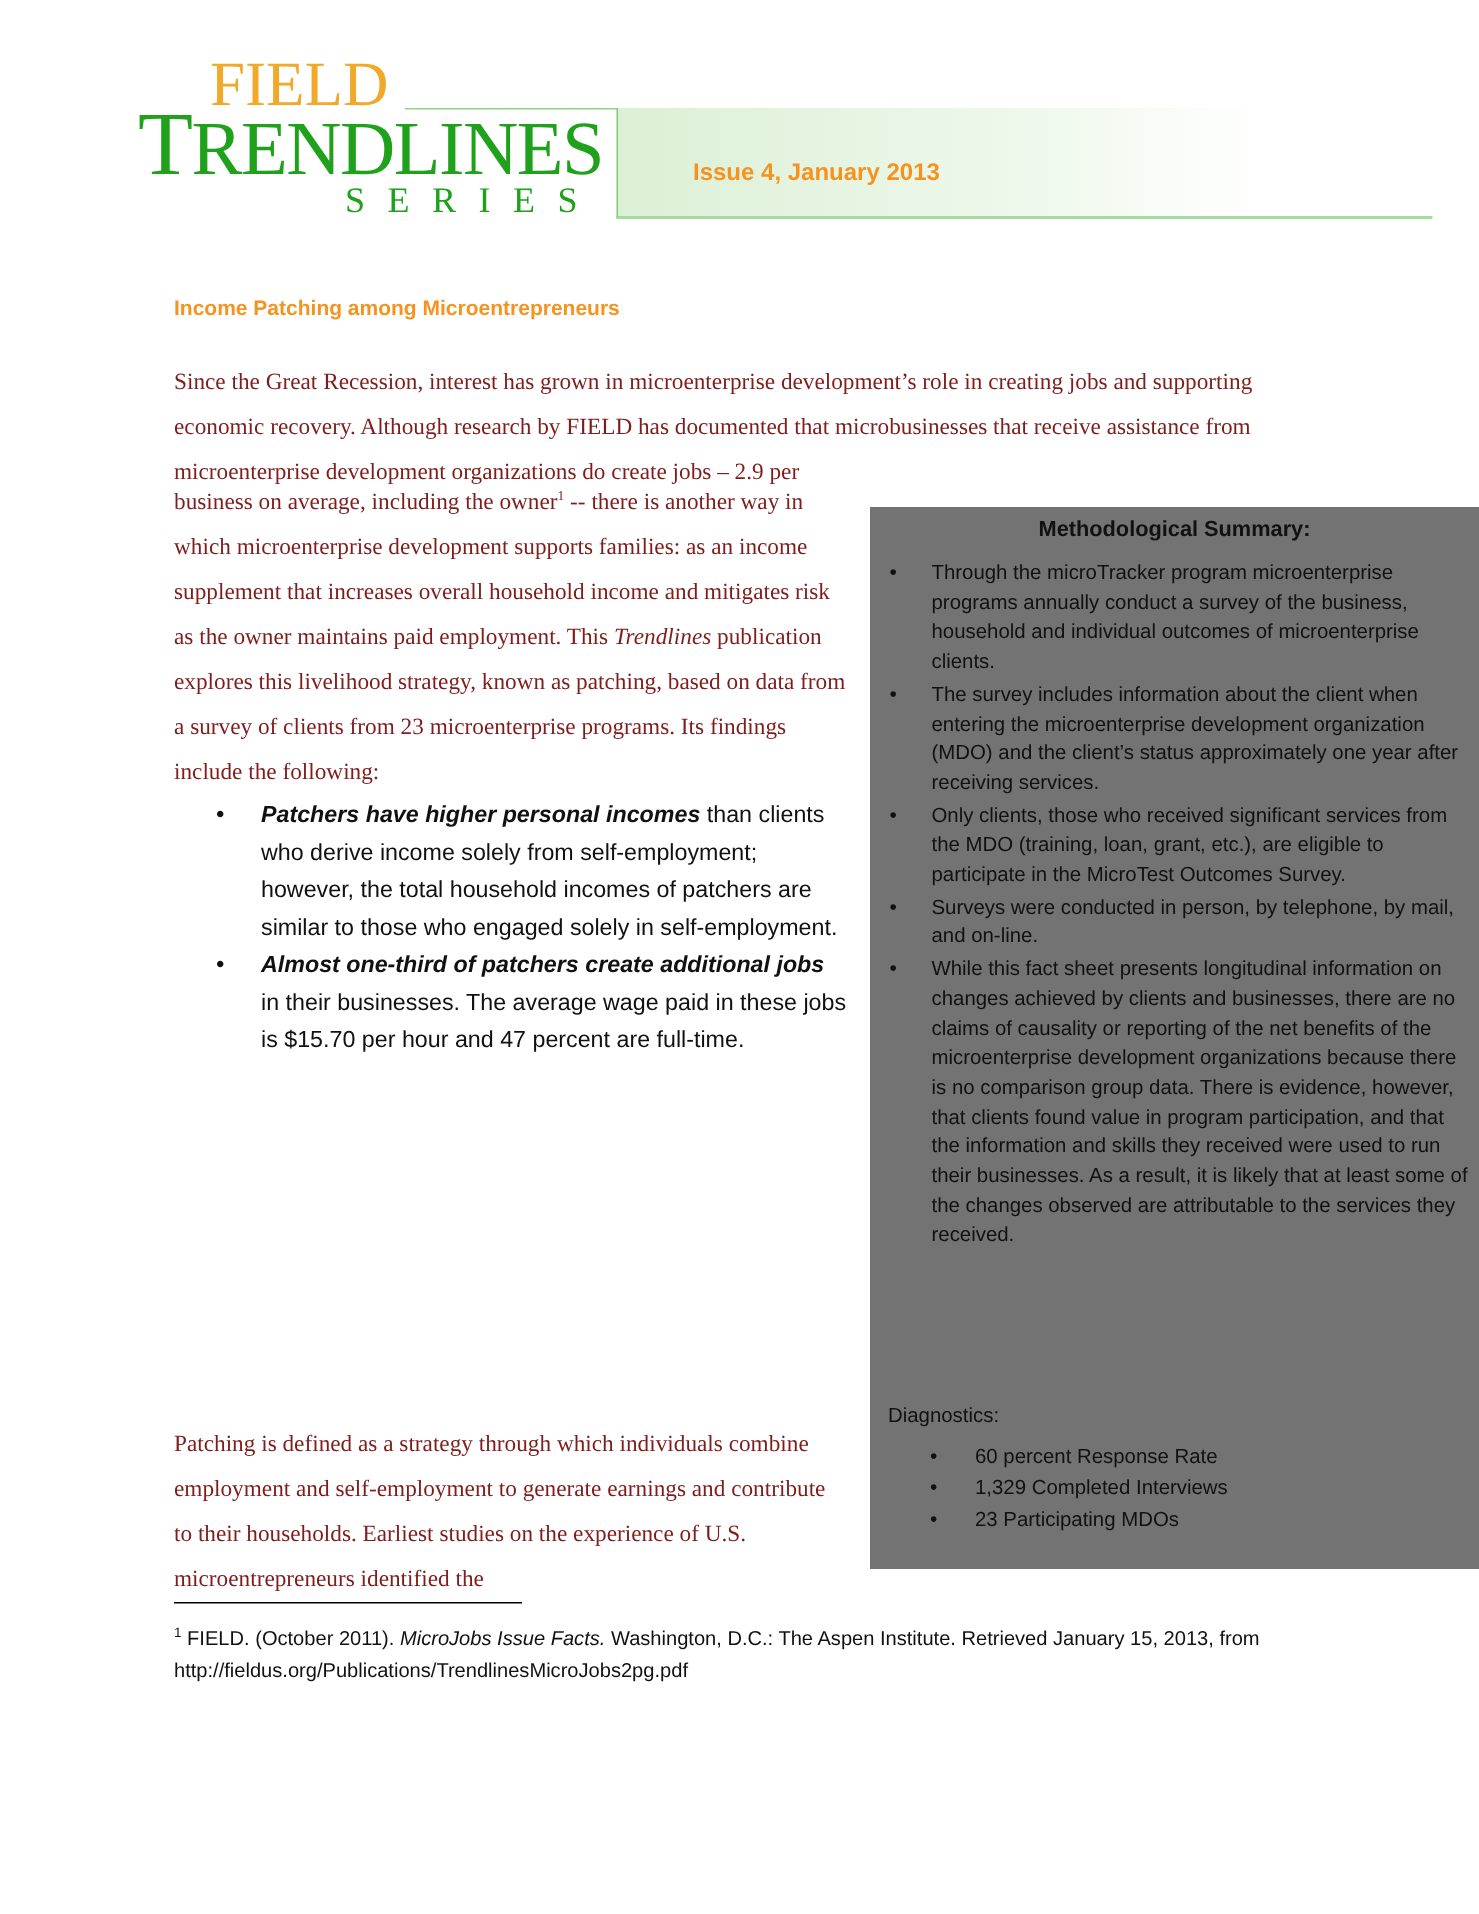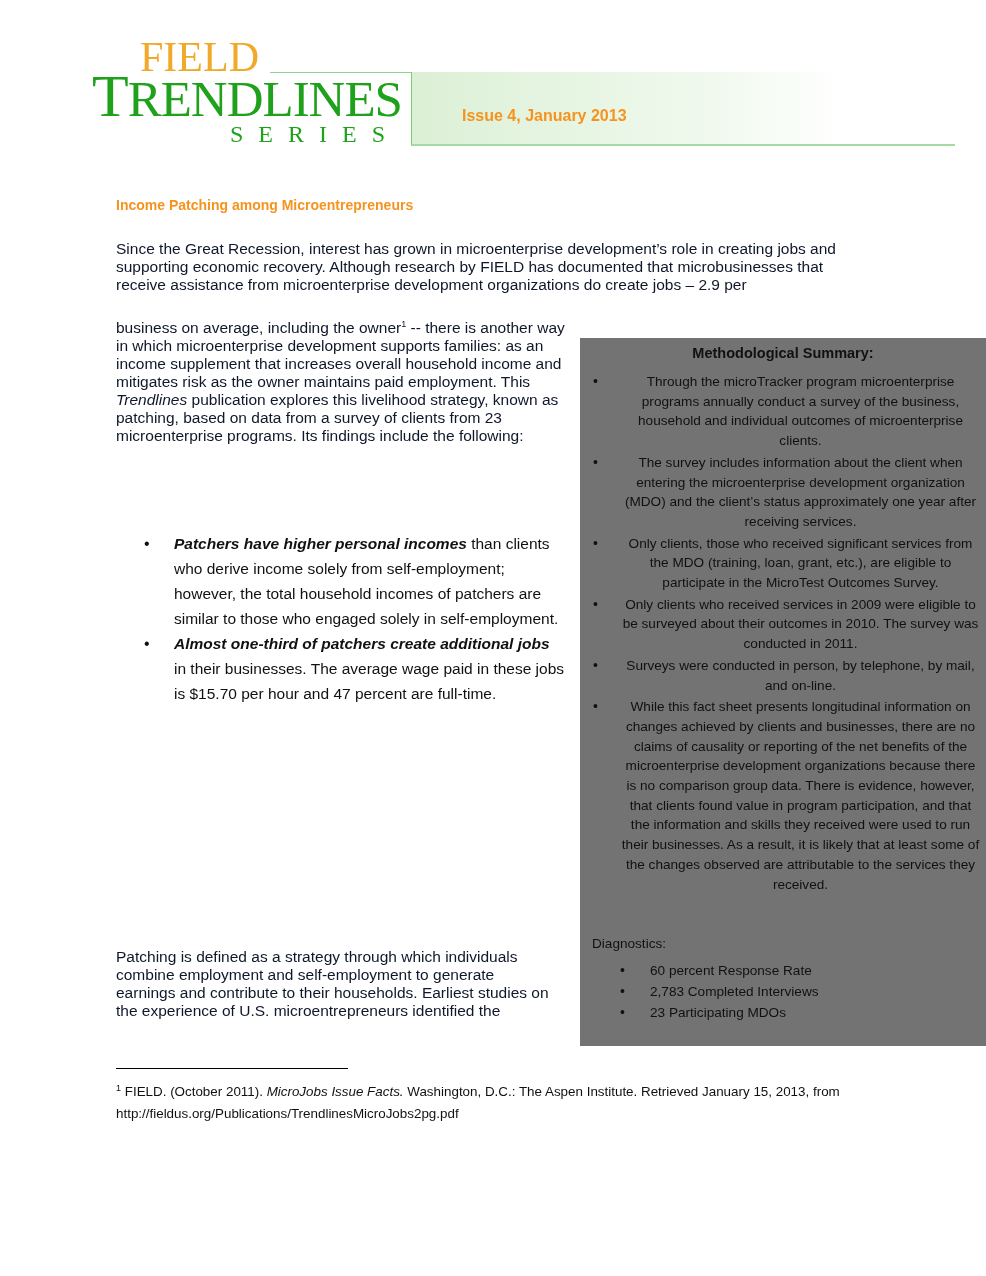--- a/index.html
+++ b/index.html
@@ -12,35 +12,35 @@
                 font-size: 51px; color: #1fa11c; line-height: 52px; letter-spacing: -1px; }
   .logo-trend .big { font-size: 60px; }
   .logo-series { position: absolute; left: 140px; top: 85px; font-family: "Liberation Serif", serif;
                  font-size: 24px; color: #1fa11c; letter-spacing: 15px; line-height: 26px; }
   .logo-line { position: absolute; left: 180px; top: 36px; width: 232px; height: 1px; background: #8fd48a; }
   .banner { position: absolute; left: 411px; top: 72px; width: 543px; height: 72px;
             border-left: 1px solid #7ccc77; border-bottom: 2px solid #a5dba0;
             background: linear-gradient(to right, #dcf0d6 0%, #eef8eb 50%, #ffffff 80%); }
   .issue { position: absolute; left: 50px; top: 35px; font-size: 16px; font-weight: bold; color: #f6931e; }
   .title { position: absolute; left: 116px; top: 197px; font-size: 14px; font-weight: bold; color: #f6931e; margin: 0; }
-  .para { position: absolute; font-family: Liberation Sans, sans-serif; font-size: 15.5px; line-height: 18px; color: #0f172a; }
+  .para { position: absolute; font-family: Liberation Serif, serif; font-size: 15.5px; line-height: 30px; color: #7f1d1d; }
   .p1 { left: 116px; top: 240px; width: 760px; }
   .p1b { left: 116px; top: 315px; width: 450px; }
   .bullets { position: absolute; left: 140px; top: 531px; width: 425px; margin: 0; padding: 0; list-style: none;
              font-size: 15.5px; line-height: 25px; }
   .bullets li { position: relative; padding-left: 34px; margin-bottom: 0; }
   .bullets li::before { content: "\2022"; position: absolute; left: 4px; top: 0; font-size: 16px; }
   .p2 { left: 116px; top: 948px; width: 440px; }
   .bi { font-weight: bold; font-style: italic; }
   sup { font-size: 9px; }
   .sidebar { position: absolute; left: 580px; top: 338px; width: 406px; height: 708px; background: #737373; }
   .sb-title { position: absolute; left: 0; width: 100%; top: 7px; text-align: center; font-weight: bold; font-size: 14.5px; }
   .sb-list { position: absolute; left: 10px; top: 34px; width: 390px; margin: 0; padding: 0; list-style: none;
              font-size: 13.6px; line-height: 19.7px; }
-  .sb-list li { position: relative; padding-left: 31px; margin-bottom: 2px; text-align: center; }
+  .sb-list li { position: relative; padding-left: 31px; margin-bottom: 2px; }
   .sb-list li::before { content: "\2022"; position: absolute; left: 3px; top: 0; font-size: 14px; }
   .sb-diag { position: absolute; left: 12px; top: 598px; font-size: 13.6px; }
   .sb-diag-list { position: absolute; left: 38px; top: 622px; margin: 0; padding: 0; list-style: none; font-size: 13.6px; line-height: 21px; }
   .sb-diag-list li { position: relative; padding-left: 32px; }
   .sb-diag-list li::before { content: "\2022"; position: absolute; left: 2px; top: 0; font-size: 14px; }
   .fn-rule { position: absolute; left: 116px; top: 1068px; width: 232px; height: 1px; background: #000; }
   .footnote { position: absolute; left: 116px; top: 1077px; width: 760px; font-size: 13.4px; line-height: 22px; }
 </style>
 </head>
 <body>
@@ -67,26 +67,25 @@
 </ul>
 
 <div class="para p2">Patching is defined as a strategy through which individuals combine employment and self-employment to generate earnings and contribute to their households. Earliest studies on the experience of U.S. microentrepreneurs identified the</div>
 
 <div class="sidebar">
   <div class="sb-title">Methodological Summary:</div>
   <ul class="sb-list">
     <li>Through the microTracker program microenterprise programs annually conduct a survey of the business, household and individual outcomes of microenterprise clients.</li>
     <li>The survey includes information about the client when entering the microenterprise development organization (MDO) and the client’s status approximately one year after receiving services.</li>
     <li>Only clients, those who received significant services from the MDO (training, loan, grant, etc.), are eligible to participate in the MicroTest Outcomes Survey.</li>
-    <li>Only clients who received services in 2009 were eligible to be surveyed about their outcomes in 2010. The survey was conducted in 2011.</li>
     <li>Surveys were conducted in person, by telephone, by mail, and on-line.</li>
     <li>While this fact sheet presents longitudinal information on changes achieved by clients and businesses, there are no claims of causality or reporting of the net benefits of the microenterprise development organizations because there is no comparison group data. There is evidence, however, that clients found value in program participation, and that the information and skills they received were used to run their businesses. As a result, it is likely that at least some of the changes observed are attributable to the services they received.</li>
   </ul>
   <div class="sb-diag">Diagnostics:</div>
   <ul class="sb-diag-list">
     <li>60 percent Response Rate</li>
-    <li>2,783 Completed Interviews</li>
+    <li>1,329 Completed Interviews</li>
     <li>23 Participating MDOs</li>
   </ul>
 </div>
 
 <div class="fn-rule"></div>
 <div class="footnote"><sup>1</sup><span> FIELD. (October 2011).  </span><i>MicroJobs Issue Facts.</i><span> Washington, D.C.: The Aspen Institute. Retrieved January 15, 2013, from http://fieldus.org/Publications/TrendlinesMicroJobs2pg.pdf</span></div>
 
 </body></html>

